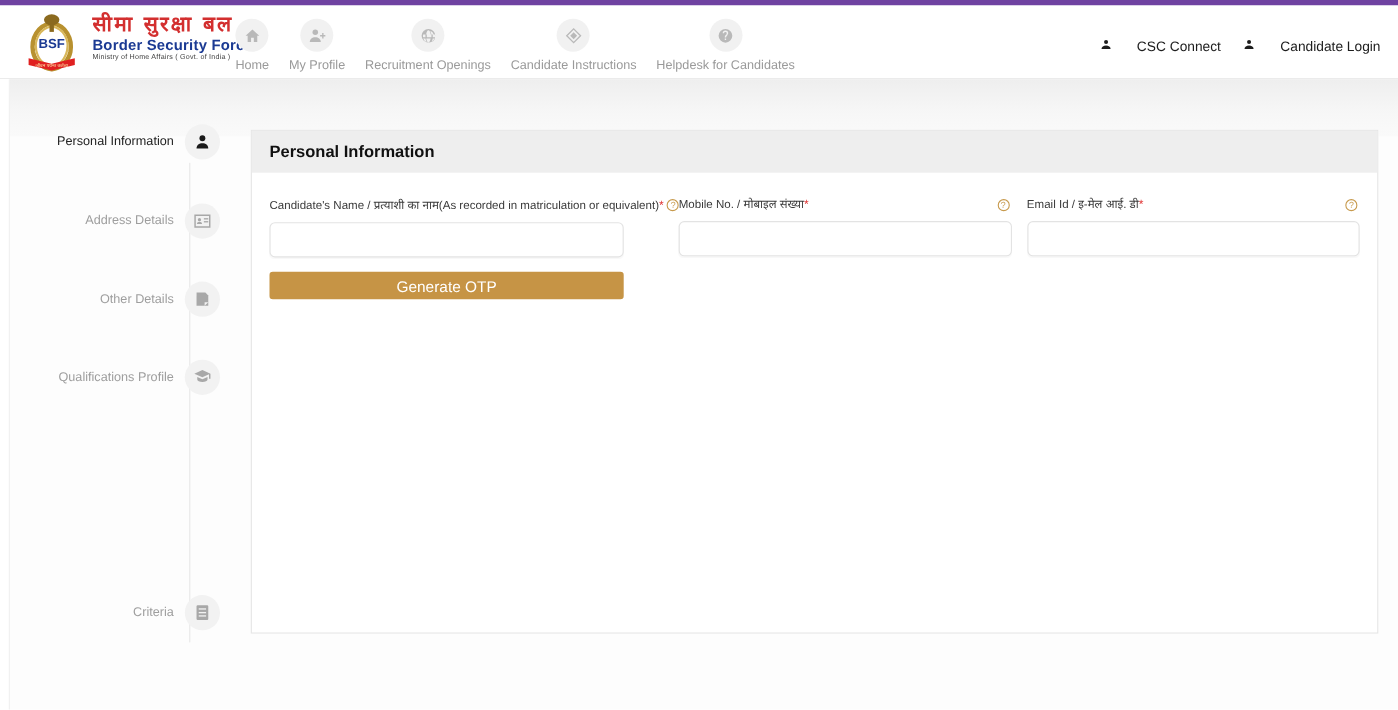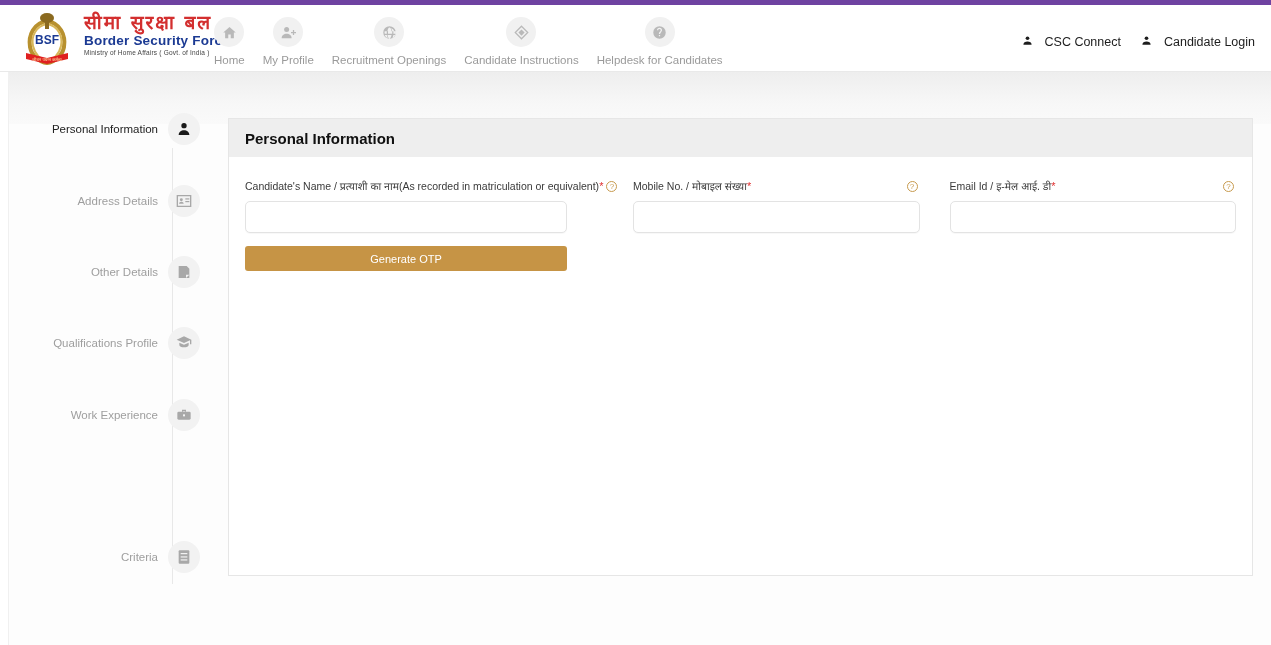--- a/index.html
+++ b/index.html
@@ -71,21 +71,21 @@
     margin-top: 7px;
     font-size: 11.5px; color: #9a9a9a;
     white-space: nowrap;
   }
 
   .headerlinks {
     position: absolute; right: 16px; top: 30px;
     display: flex; align-items: center; gap: 20px;
   }
   .hlink {
-    display: flex; align-items: flex-start; gap: 12px;
+    display: flex; align-items: flex-start; gap: 23px;
     font-size: 12.5px; color: #1d1d1d; cursor: pointer;
     white-space: nowrap;
   }
   .hlink svg { width: 11px; height: 11px; fill: #1d1d1d; }
 
   
   .hero {
     position: absolute; left: 9px; top: 72px;
     width: 1262px; height: 52px;
     background: linear-gradient(to bottom, #eeeeee 0%, #f7f7f7 60%, #fafafa 100%);
@@ -141,21 +141,21 @@
   .card-head {
     height: 38px; background: #eeeeee;
     display: flex; align-items: center;
     padding: 0 16px;
   }
   .card-title {
     font-size: 15px; font-weight: 700; color: #101010;
   }
   .card-body { padding: 24px 16px 0 16px; }
 
-  .form-row { display: flex; gap: 30px; }
+  .form-row { display: flex; gap: 14px; }
   .field { position: relative; }
   .field.w1 { width: 322px; }
   .field.w2 { width: 322px; margin-left: 36px; }
   .field.w3 { width: 322px; }
   .flabel {
     font-size: 10.5px; color: #3a3a3a;
     display: block; margin-bottom: 9px;
     white-space: nowrap; line-height: 1;
   }
   .req { color: #e03131; font-size: 11px; }
@@ -175,21 +175,21 @@
     border: 1px solid #e3e3e3; border-radius: 5px;
     background: #ffffff; outline: none;
     font-size: 12px; color: #333; padding: 0 10px;
     font-family: "Liberation Sans", sans-serif;
     box-shadow: 0 1px 1px rgba(0,0,0,0.03);
   }
   .otp-btn {
     margin-top: 13px;
     width: 322px; height: 25px;
     background: #c69445; border: none; border-radius: 3px;
-    color: #ffffff; font-size: 11px;
+    color: #ffffff; font-size: 14px;
     font-family: "Liberation Sans", sans-serif;
     cursor: pointer;
     display: flex; align-items: center; justify-content: center;
   }
 </style>
 </head>
 <body>
 
 <div class="topbar"></div>
 
@@ -336,30 +336,20 @@
   <div class="step" style="top:214px">
     <span class="step-label">Qualifications Profile</span>
     <span class="step-circle">
       <svg viewBox="0 0 24 24">
           <path d="M12 2L1 7l11 5 9-4.1V14h2V7z"></path>
           <path d="M5 11.5V15c0 2 3.1 3.5 7 3.5s7-1.5 7-3.5v-3.5l-7 3.2z"></path>
         </svg>
     </span>
   </div>
 
-  <div class="step" style="top:286px">
-    <span class="step-label">Work Experience</span>
-    <span class="step-circle">
-      <svg viewBox="0 0 24 24">
-          <path d="M9 4h6v3h-2V6h-2v1H9z"></path>
-          <rect x="2" y="7" width="20" height="12" rx="2"></rect>
-          <rect x="10.5" y="11" width="3" height="3" fill="#f2f2f2"></rect>
-        </svg>
-    </span>
-  </div>
 
 
   <div class="step" style="top:428px">
     <span class="step-label">Criteria</span>
     <span class="step-circle">
       <svg viewBox="0 0 24 24">
           <rect x="4" y="2" width="16" height="20" rx="1.5"></rect>
           <rect x="7" y="6" width="10" height="1.8" fill="#f2f2f2"></rect>
           <rect x="7" y="11" width="10" height="1.8" fill="#f2f2f2"></rect>
           <rect x="7" y="15.5" width="10" height="1.8" fill="#f2f2f2"></rect>

